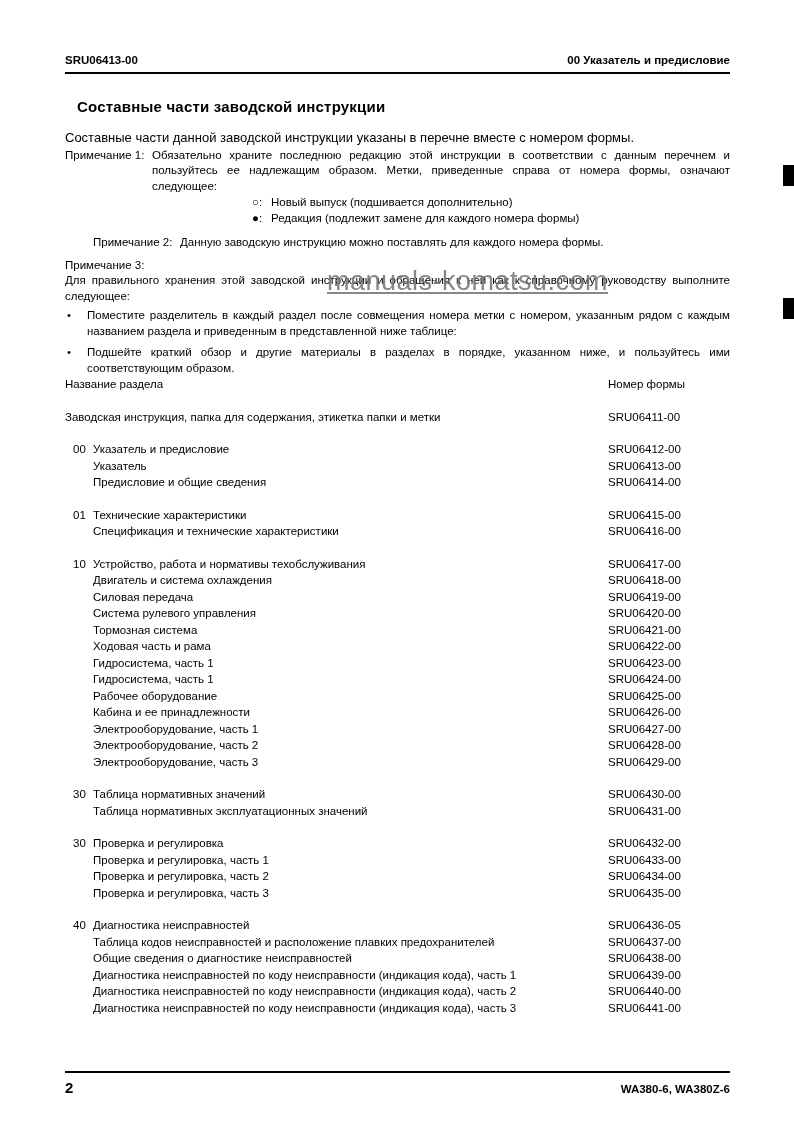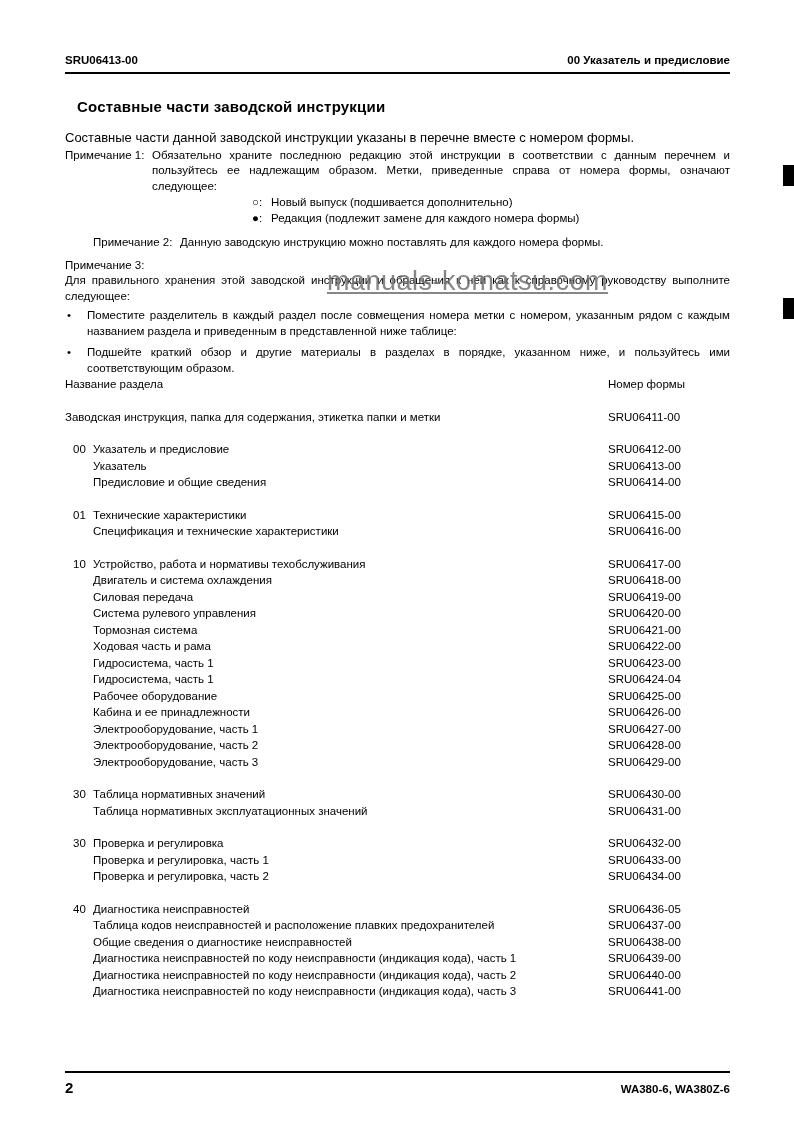--- a/index.html
+++ b/index.html
@@ -266,21 +266,21 @@
           <span class="toc-form">SRU06422-00</span>
         </div>
         <div class="toc-row">
           <span class="toc-num"></span>
           <span class="toc-title">Гидросистема, часть 1</span>
           <span class="toc-form">SRU06423-00</span>
         </div>
         <div class="toc-row">
           <span class="toc-num"></span>
           <span class="toc-title">Гидросистема, часть 1</span>
-          <span class="toc-form">SRU06424-04</span>
+          <span class="toc-form">SRU06424-00</span>
         </div>
         <div class="toc-row">
           <span class="toc-num"></span>
           <span class="toc-title">Рабочее оборудование</span>
           <span class="toc-form">SRU06425-00</span>
         </div>
         <div class="toc-row">
           <span class="toc-num"></span>
           <span class="toc-title">Кабина и ее принадлежности</span>
           <span class="toc-form">SRU06426-00</span>
@@ -321,20 +321,25 @@
         </div>
         <div class="toc-row">
           <span class="toc-num"></span>
           <span class="toc-title">Проверка и регулировка, часть 1</span>
           <span class="toc-form">SRU06433-00</span>
         </div>
         <div class="toc-row">
           <span class="toc-num"></span>
           <span class="toc-title">Проверка и регулировка, часть 2</span>
           <span class="toc-form">SRU06434-00</span>
+        </div>
+        <div class="toc-row">
+          <span class="toc-num"></span>
+          <span class="toc-title">Проверка и регулировка, часть 3</span>
+          <span class="toc-form">SRU06435-00</span>
         </div>
       </div>
       <div class="toc-group">
         <div class="toc-row">
           <span class="toc-num">40</span>
           <span class="toc-title">Диагностика неисправностей</span>
           <span class="toc-form">SRU06436-05</span>
         </div>
         <div class="toc-row">
           <span class="toc-num"></span>

